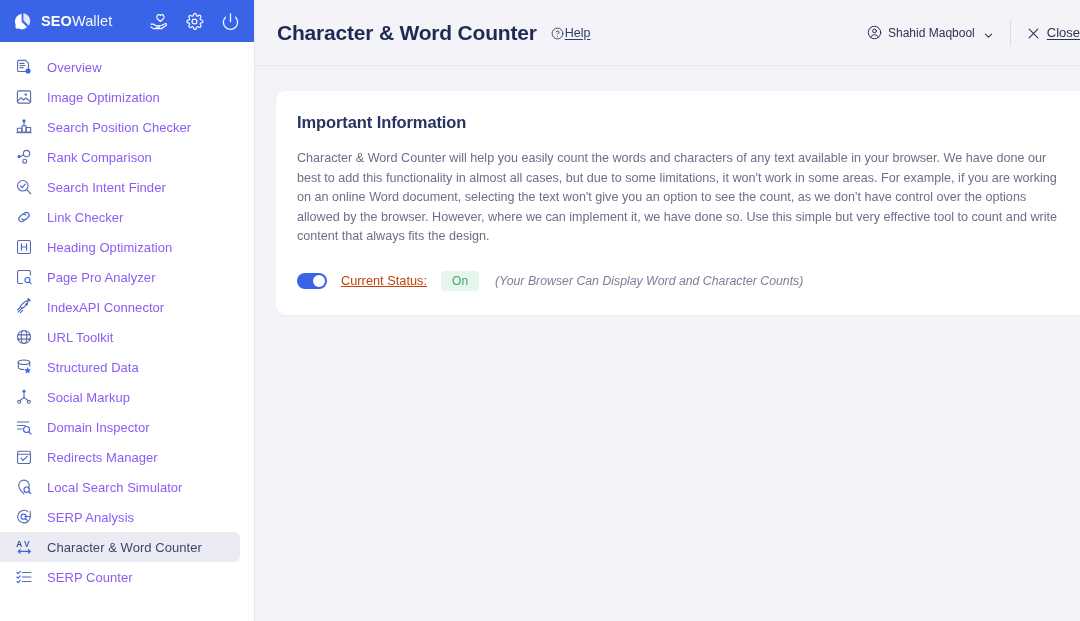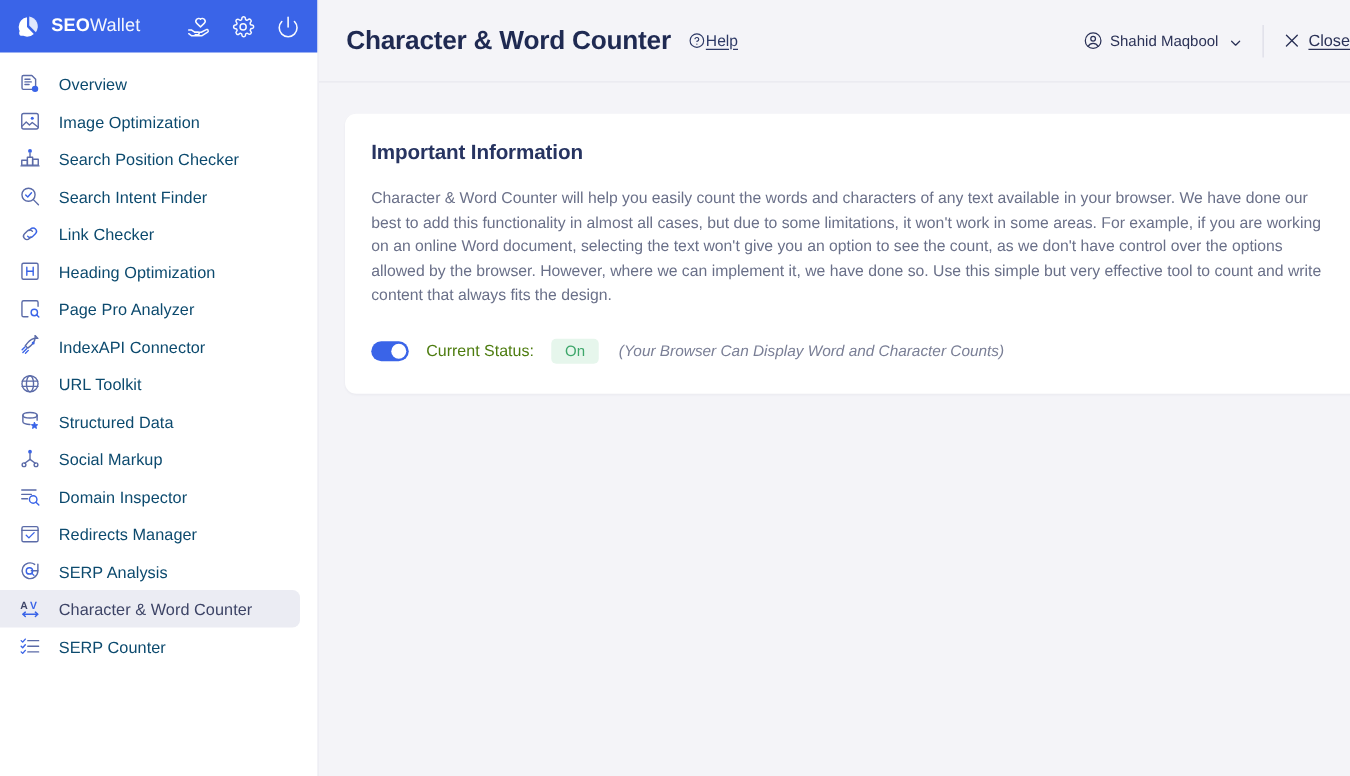--- a/index.html
+++ b/index.html
@@ -39,21 +39,21 @@
     display: flex; align-items: center; gap: 13px;
     height: 30px; margin-bottom: 0;
     padding: 0 10px 0 14px;
     cursor: pointer;
     border-radius: 0 6px 6px 0;
     width: 240px;
   }
   .navitem + .navitem { margin-top: 0; }
   .navitem .nav-ic { width: 20px; height: 20px; flex: 0 0 20px; display:flex; align-items:center; justify-content:center; }
   .navitem .nav-lb {
-    font-size: 13px; color: #0c4a6e; white-space: nowrap;
+    font-size: 13px; color: #8b5cf6; white-space: nowrap;
     letter-spacing: .05px;
   }
   .navitem.active { background: #ebecf3; }
   .navitem.active .nav-lb { color: #3d4466; }
 
   
   .main { flex: 1 1 auto; height: 621px; background: #f4f4f8; display: flex; flex-direction: column; overflow: hidden; }
   .topbar {
     height: 66px; flex: 0 0 66px;
     display: flex; align-items: center;
@@ -90,21 +90,21 @@
   }
   .status-row { display: flex; align-items: center; gap: 0; margin-top: 24px; }
   .toggle {
     width: 30px; height: 16px; border-radius: 9px; background: #3a64e8;
     position: relative; cursor: pointer; flex: 0 0 30px;
   }
   .toggle .knob {
     position: absolute; top: 2px; left: 16px;
     width: 12px; height: 12px; border-radius: 50%; background: #fff;
   }
-  .status-lb { font-size: 12.8px; color: #4d7c0f; margin-left: 14px; }
+  .status-lb { font-size: 12.8px; color: #c2410c; margin-left: 14px; text-decoration: underline; }
   .badge {
     margin-left: 14px;
     background: #e6f6ec; color: #3ea76b;
     font-size: 12px; border-radius: 4px;
     padding: 3px 11px; line-height: 14px;
   }
   .status-note { margin-left: 16px; font-size: 12.3px; font-style: italic; color: #7a7f96; }
 </style>
 </head>
 <body>
@@ -180,20 +180,31 @@
             <line x1="12" y1="5.8" x2="12" y2="10.2"></line>
             <rect x="9.2" y="10.4" width="5.6" height="8.4"></rect>
             <rect x="3.2" y="13.6" width="6" height="5.2"></rect>
             <rect x="14.8" y="12.6" width="6" height="6.2"></rect>
             <line x1="2.4" y1="19.6" x2="21.6" y2="19.6"></line>
           </svg>
         </span>
         <span class="nav-lb">Search Position Checker</span>
       </div>
 
+      <div class="navitem">
+        <span class="nav-ic">
+          <svg viewBox="0 0 24 24" width="18" height="18" fill="none" stroke="#5b6ba8" stroke-width="1.5" stroke-linecap="round" stroke-linejoin="round">
+            <circle cx="15.4" cy="7.4" r="4.2"></circle>
+            <circle cx="5.4" cy="11.4" r="2.1" fill="#3a64e8" stroke="none"></circle>
+            <circle cx="13" cy="17.6" r="2.6"></circle>
+            <line x1="7.4" y1="11.4" x2="11.6" y2="9.4"></line>
+          </svg>
+        </span>
+        <span class="nav-lb">Rank Comparison</span>
+      </div>
 
       <div class="navitem">
         <span class="nav-ic">
           <svg viewBox="0 0 24 24" width="18" height="18" fill="none" stroke="#5b6ba8" stroke-width="1.5" stroke-linecap="round" stroke-linejoin="round">
             <circle cx="10.4" cy="10.4" r="7"></circle>
             <line x1="15.6" y1="15.6" x2="21" y2="21"></line>
             <polyline points="7.4,10.6 9.6,12.8 13.6,8.2" stroke="#3a64e8"></polyline>
           </svg>
         </span>
         <span class="nav-lb">Search Intent Finder</span>
@@ -295,20 +306,30 @@
         <span class="nav-ic">
           <svg viewBox="0 0 24 24" width="18" height="18" fill="none" stroke="#5b6ba8" stroke-width="1.5" stroke-linecap="round" stroke-linejoin="round">
             <rect x="3.4" y="4.4" width="17.2" height="16.2" rx="1.8"></rect>
             <line x1="3.4" y1="8.4" x2="20.6" y2="8.4"></line>
             <polyline points="8,13.6 10.8,16.4 16.4,10.8" stroke="#3a64e8"></polyline>
           </svg>
         </span>
         <span class="nav-lb">Redirects Manager</span>
       </div>
 
+      <div class="navitem">
+        <span class="nav-ic">
+          <svg viewBox="0 0 24 24" width="18" height="18" fill="none" stroke="#5b6ba8" stroke-width="1.5" stroke-linecap="round" stroke-linejoin="round">
+            <path d="M12 21.2s-7-6-7-11.4A7 7 0 0 1 19 9.8c0 1.4-.5 2.9-1.2 4.3"></path>
+            <circle cx="15.6" cy="15.6" r="3.6" stroke="#3a64e8"></circle>
+            <line x1="18.2" y1="18.2" x2="21" y2="21" stroke="#3a64e8"></line>
+          </svg>
+        </span>
+        <span class="nav-lb">Local Search Simulator</span>
+      </div>
 
       <div class="navitem">
         <span class="nav-ic">
           <svg viewBox="0 0 24 24" width="18" height="18" fill="none" stroke="#5b6ba8" stroke-width="1.5" stroke-linecap="round" stroke-linejoin="round">
             <path d="M20.4 11.4a8.4 8.4 0 1 1-3.4-6.7"></path>
             <path d="M20.4 4.4v7h-7"></path>
             <circle cx="11.4" cy="11.6" r="3.4" stroke="#3a64e8"></circle>
             <line x1="13.8" y1="14" x2="16.2" y2="16.4" stroke="#3a64e8"></line>
           </svg>
         </span>

